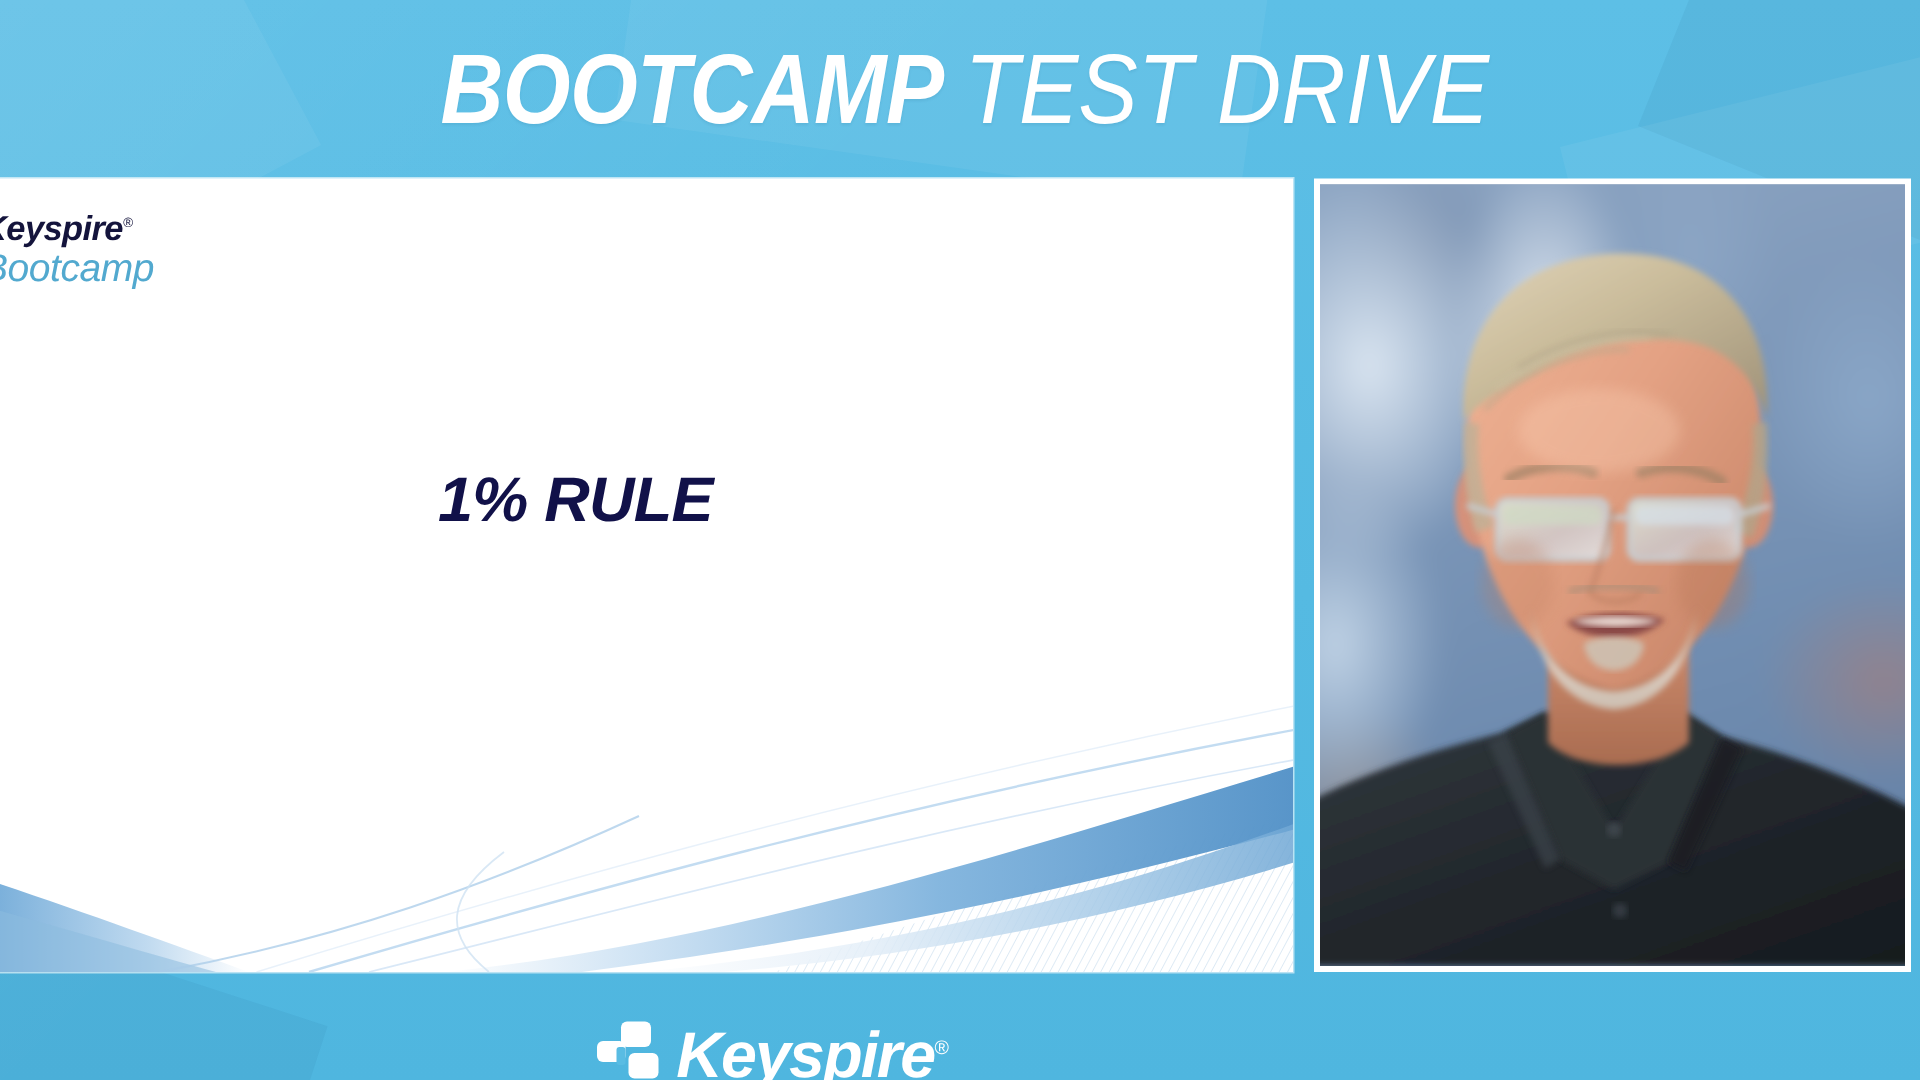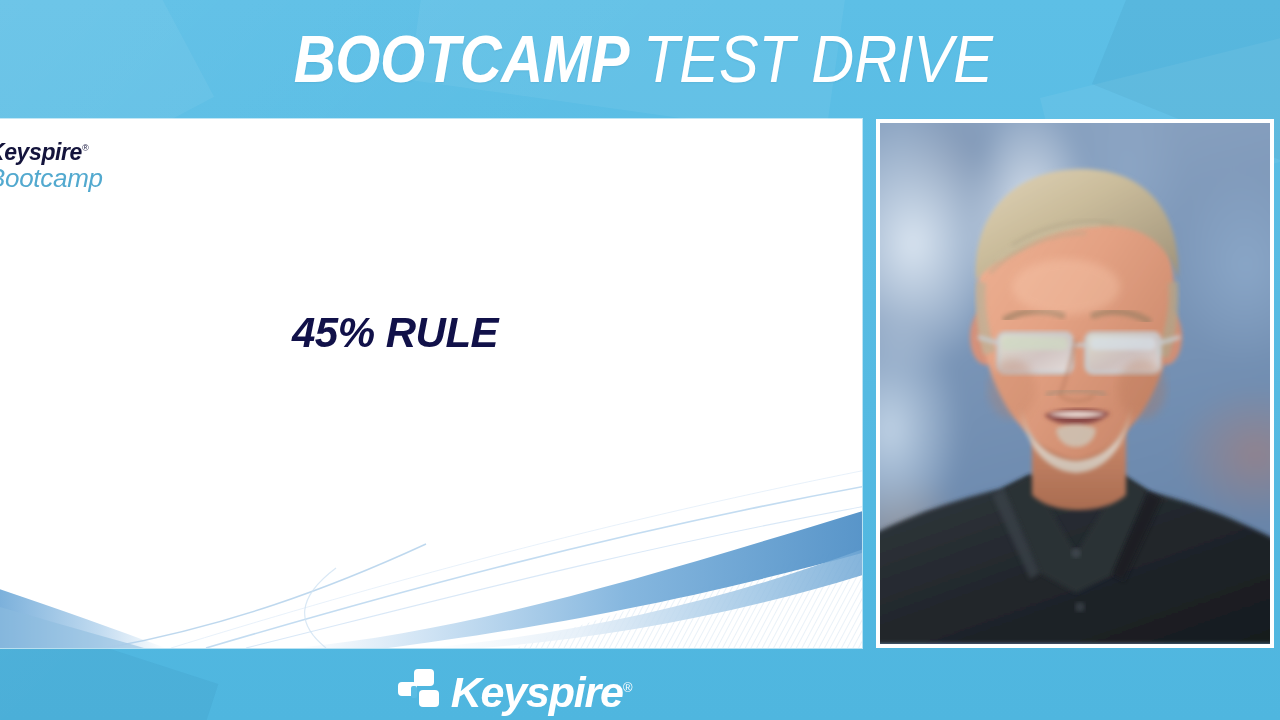--- a/index.html
+++ b/index.html
@@ -142,21 +142,21 @@
 
   
   #footer-bar {
     position:absolute; left:0; top:648px; width:1280px; height:72px;
     overflow:hidden;
   }
   #footer-logo {
     position:absolute; left:0; top:0; width:1028px; height:72px;
     display:flex; align-items:flex-end; justify-content:center;
     gap:10px;
-    padding-bottom:12px;
+    padding-bottom:0px;
   }
   #footer-mark { width:44px; height:40px; display:block; }
   #footer-wordmark {
     font-family:"Liberation Sans", sans-serif;
     font-size:43px; font-weight:600; color:#ffffff;
     letter-spacing:-1.2px; line-height:1;
     transform:translateY(6px);
   }
   #footer-wordmark sup { font-size:13px; font-weight:400; vertical-align:super; }
 </style>
@@ -231,21 +231,21 @@
         <path d="M330 200 C300 176 300 150 340 120" fill="none" stroke="#cfe2f3" stroke-width="1.2" opacity="0.8"></path>
       </svg>
 
       <div id="slide-logo">
         <span class="logo-primary">
           <span>Keyspire</span><sup>®</sup>
         </span>
         <span class="logo-secondary">Bootcamp</span>
       </div>
 
-      <div id="slide-heading">45% RULE</div>
+      <div id="slide-heading">1% RULE</div>
 
     </div>
   </div>
 
   <div id="video-frame">
     <div id="video-feed">
       <div id="video-bg"></div>
 
       <svg id="video-subject" viewBox="0 0 390 521" preserveAspectRatio="xMidYMid slice">
         <defs>

